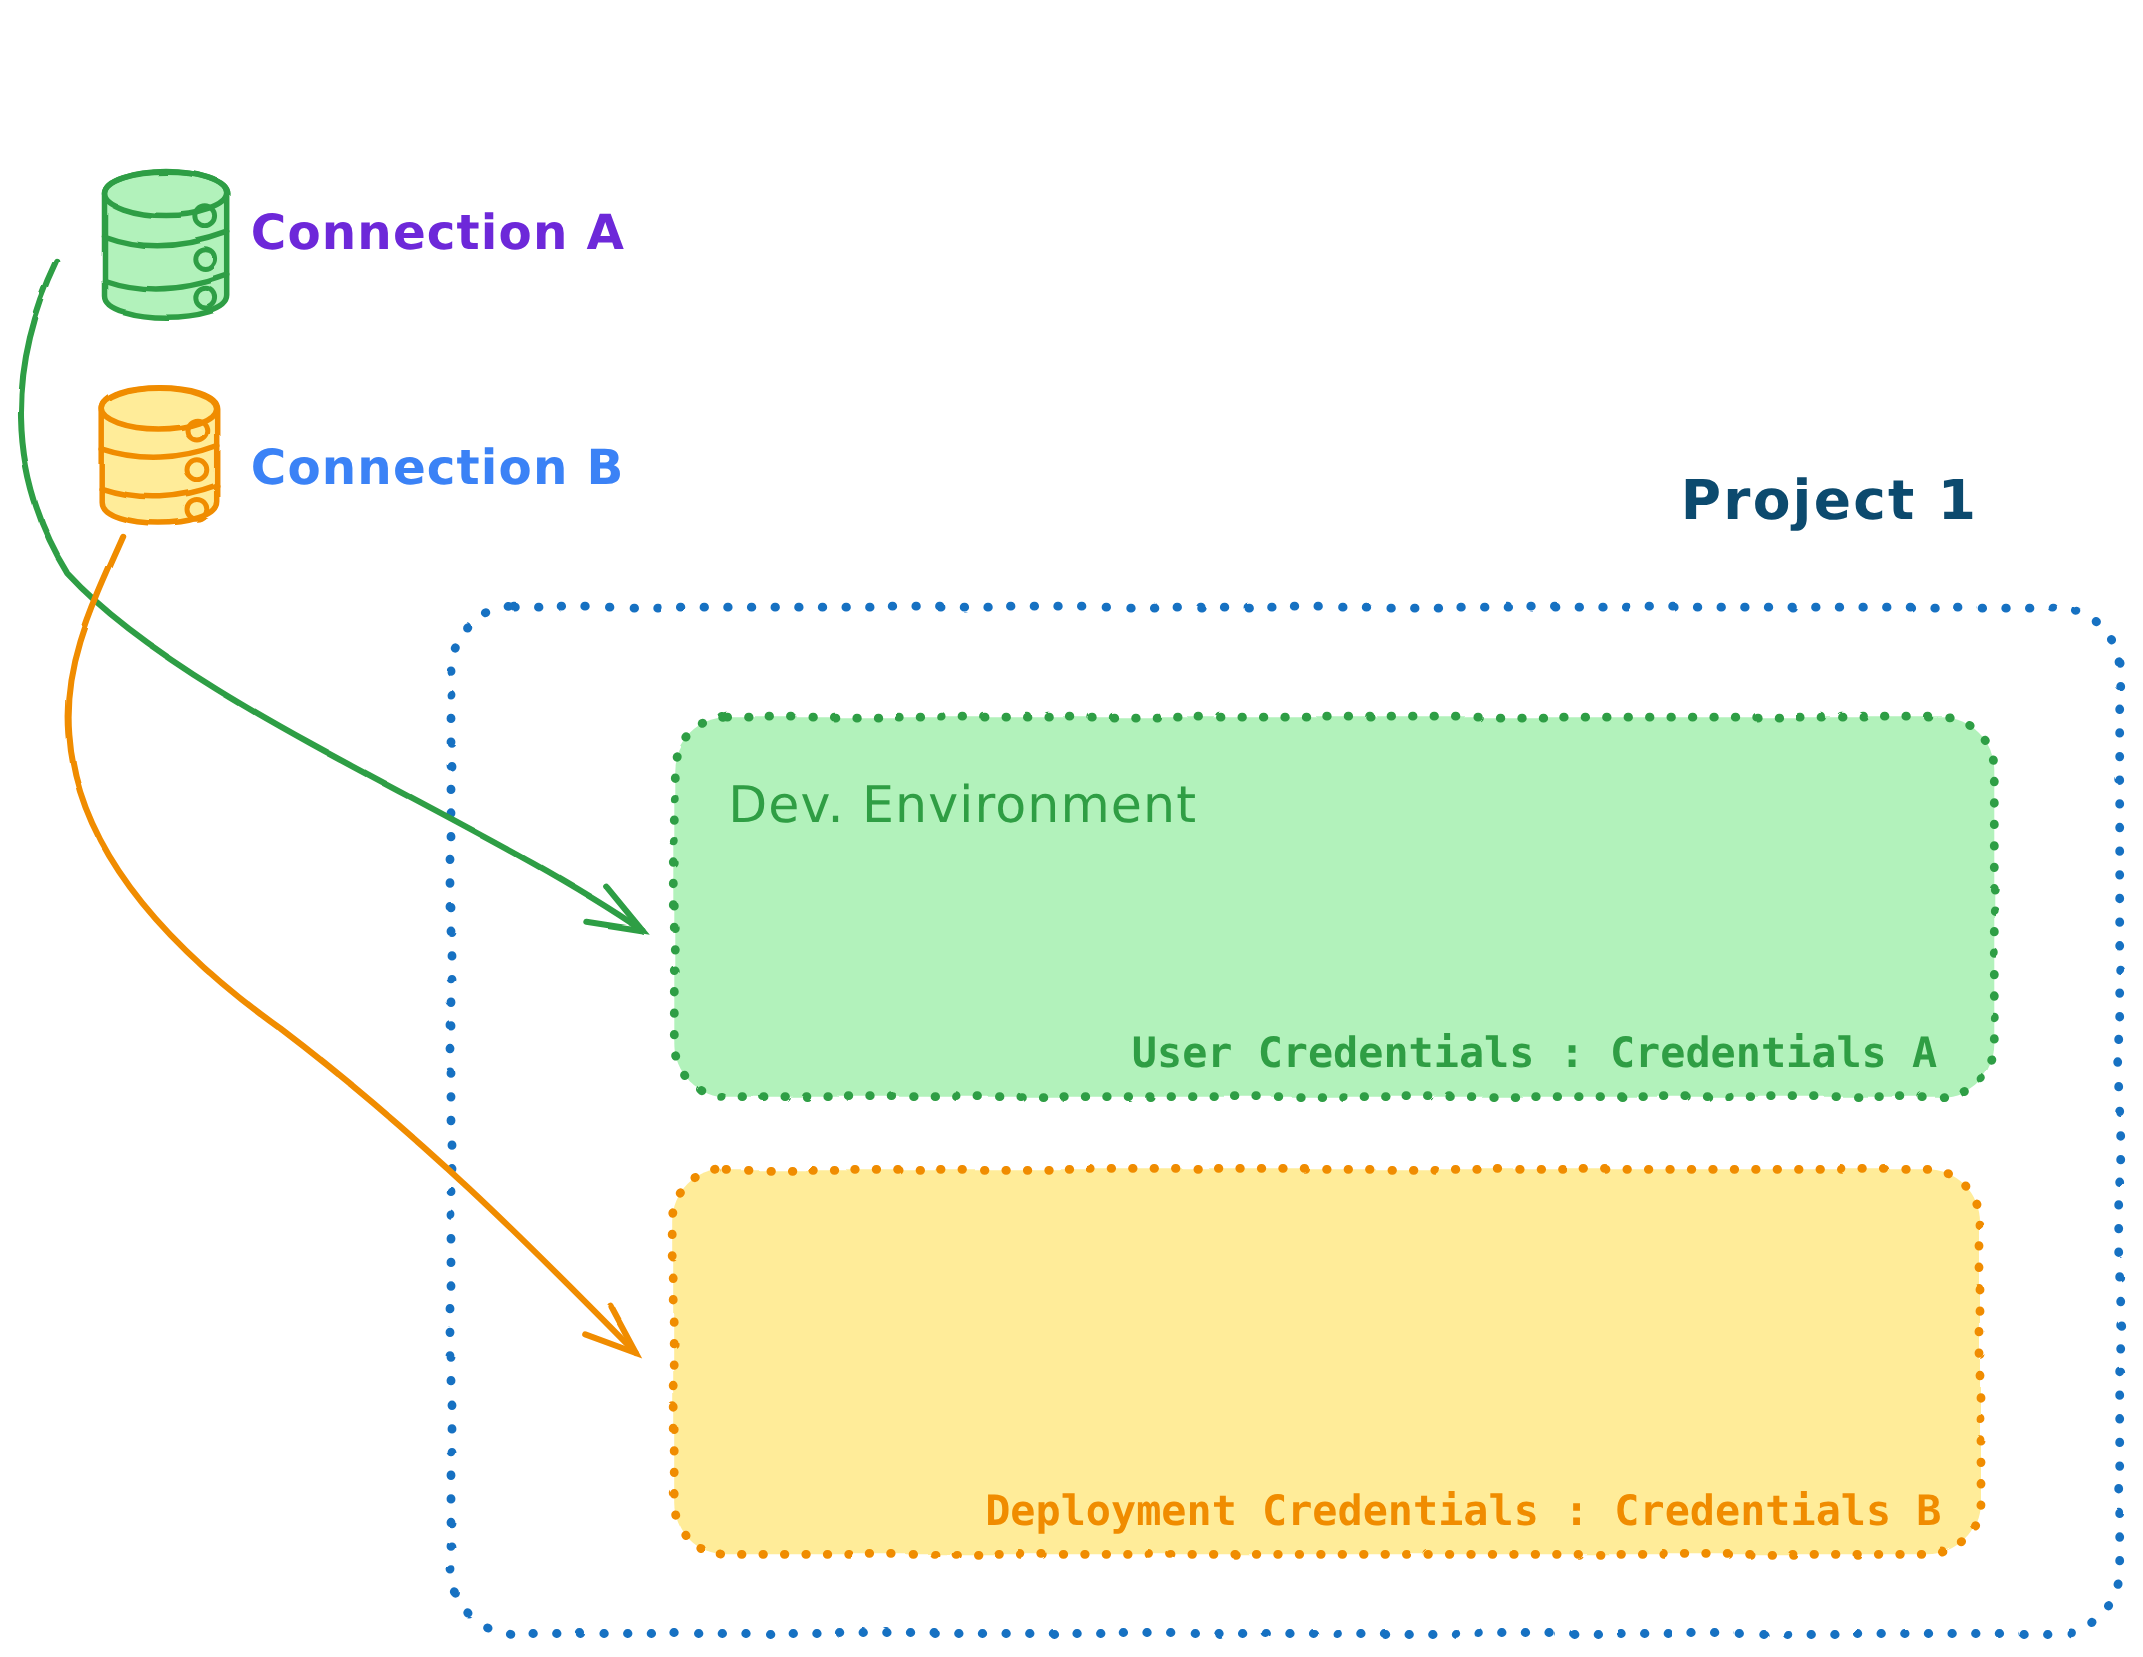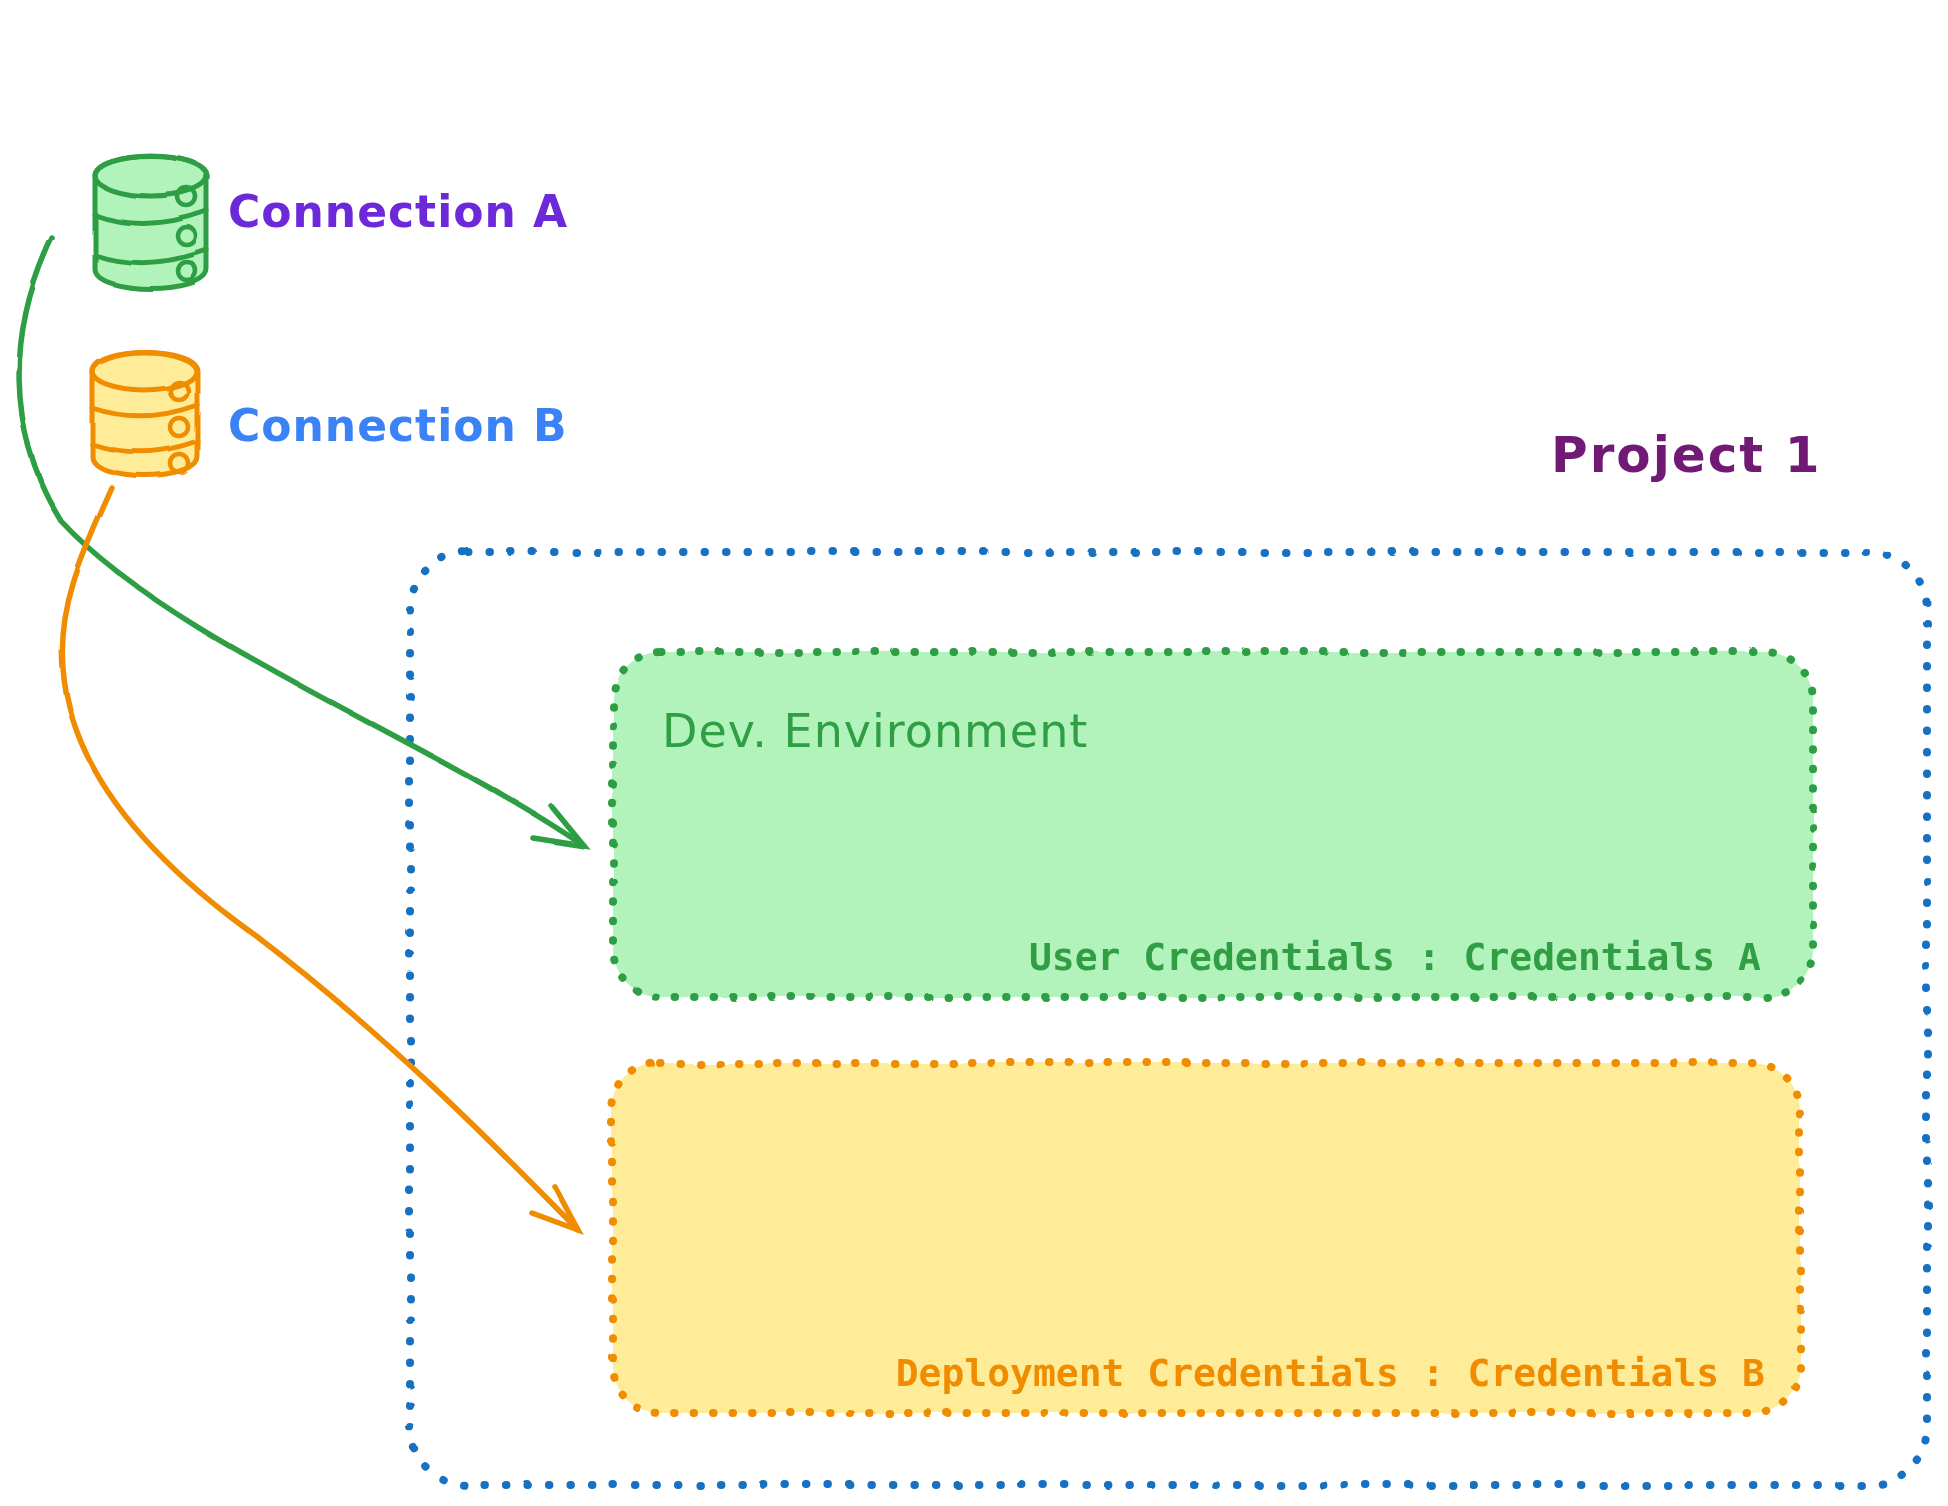--- a/index.html
+++ b/index.html
@@ -14,21 +14,21 @@
   .txt{position:absolute;white-space:nowrap;line-height:1;}
   .title{
     left:76px;top:28px;
     font-size:56px;font-weight:700;color:#1e1e1e;letter-spacing:1px;
   }
   .conn-label{font-size:44px;font-weight:600;letter-spacing:1px;}
   .conn-a{left:228px;top:190px;color:#6d28d9;}
   .conn-b{left:228px;top:404px;color:#3b82f6;}
   .project-label{
     left:1528px;top:430px;
-    font-size:50px;font-weight:700;color:#701a75;letter-spacing:2px;margin-left:23px;
+    font-size:50px;font-weight:700;color:#0c4a6e;letter-spacing:2px;
   }
   .env-title{font-size:46px;font-weight:400;letter-spacing:1px;}
   .dev-title{left:662px;top:708px;color:#2f9e44;}
   .prod-title{left:676px;top:1122px;color:#f08c00;}
   .cred{
     font-family:"DejaVu Sans Mono", monospace;
     font-size:38px;font-weight:600;text-align:right;
   }
   .dev-cred{left:613px;width:1148px;top:938px;color:#2f9e44;}
   .prod-cred{left:612px;width:1153px;top:1354px;color:#f08c00;}

